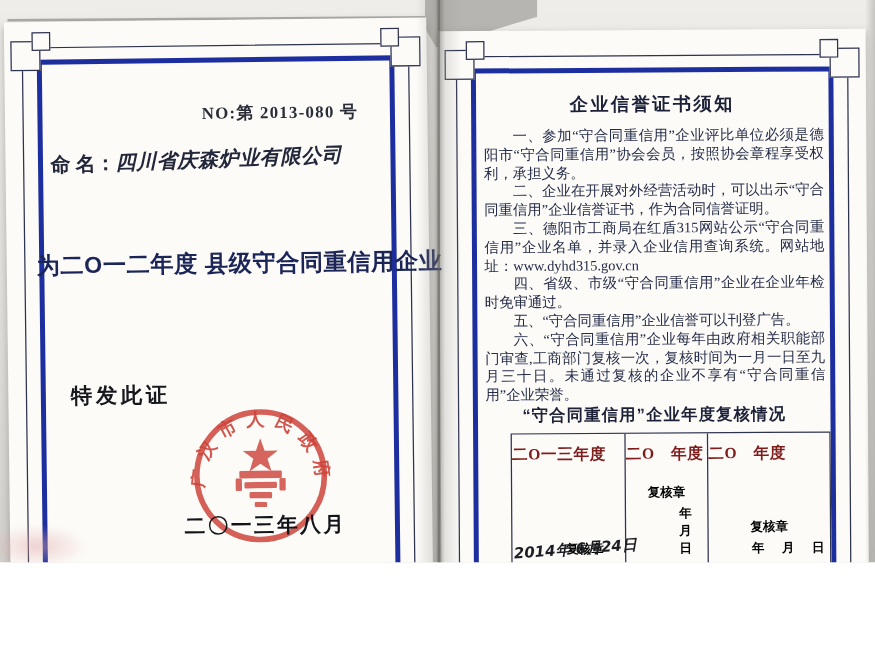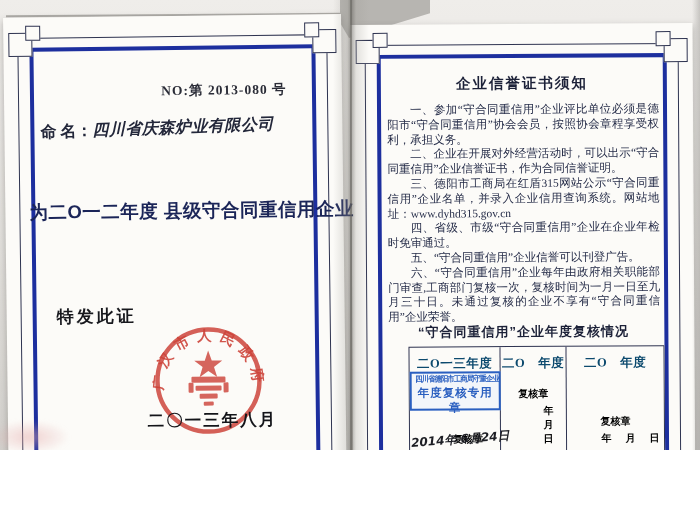--- a/index.html
+++ b/index.html
@@ -43,22 +43,22 @@
   .r-body p{margin:0;font-size:11.5px;line-height:14.8px;text-align:justify;text-indent:2em;}
   .r-review-title{position:absolute;top:299px;left:0;width:100%;text-align:center;
     font-family:"Liberation Sans","DejaVu Sans",sans-serif;
     font-size:13px;font-weight:bold;color:#1c2138;letter-spacing:1px;}
   
   .rv-table{position:absolute;top:322px;left:56px;width:254px;height:106px;
     border:1.4px solid #2e3350;display:flex;background:#fcfbf8;}
   .rv-col{position:relative;height:100%;border-right:1.4px solid #2e3350;box-sizing:border-box;}
   .rv-col:last-child{border-right:none;}
   .rv-col.c1{width:91px;}.rv-col.c2{width:66px;}.rv-col.c3{width:97px;}
-  .rv-year{margin-top:8px;text-align:center;font-weight:bold;font-size:12.5px;
-    color:#0c4a6e;white-space:nowrap;letter-spacing:.5px;}
+  .rv-year{margin-top:8px;text-align:left;font-weight:bold;font-size:12.5px;
+    color:#7f1d1d;white-space:nowrap;letter-spacing:.5px;}
   .stamp{position:absolute;left:0px;top:24px;width:87px;height:35px;border:2px solid #2a5fc0;
     color:#2a5fc0;background:rgba(235,242,252,.55);text-align:center;z-index:2;}
   .stamp .l1{font-size:8px;line-height:12px;white-space:nowrap;transform:scaleX(.92);
     font-weight:bold;letter-spacing:-1px;}
   .stamp .l2{font-size:11.5px;line-height:15px;font-weight:bold;letter-spacing:1px;}
   .rv-foot{position:absolute;bottom:7px;left:0;width:100%;text-align:center;color:#000000;}
   .rv-foot .seal-label{font-size:10px;font-weight:bold;display:block;}
   .rv-foot .ymd{font-size:10px;font-weight:bold;display:block;margin-top:3px;letter-spacing:2px;margin-left:32px;}
   .c1 .rv-foot .seal-label{padding-left:26px;}
   .hand-date{position:absolute;bottom:5px;left:1px;width:92px;text-align:center;
@@ -167,24 +167,20 @@
       <p>四、省级、市级“守合同重信用”企业在企业年检时免审通过。</p>
       <p>五、“守合同重信用”企业信誉可以刊登广告。</p>
       <p>六、“守合同重信用”企业每年由政府相关职能部门审查,工商部门复核一次，复核时间为一月一日至九月三十日。未通过复核的企业不享有“守合同重信用”企业荣誉。</p>
     </div>
 
     <div class="r-review-title">“守合同重信用”企业年度复核情况</div>
 
     <div class="rv-table">
       <div class="rv-col c1">
         <div class="rv-year">二O一三年度</div>
-        <div class="stamp">
-          <div class="l1">四川省德阳市工商局守重企业</div>
-          <div class="l2">年度复核专用章</div>
-        </div>
         <div class="rv-foot">
           <span class="seal-label">复核章</span>
         </div>
         <div class="hand-date">2014年 6月24日</div>
       </div>
       <div class="rv-col c2">
         <div class="rv-year">二O　年度</div>
         <div class="rv-foot">
           <span class="seal-label">复核章</span>
           <span class="ymd">年　月　日</span>

